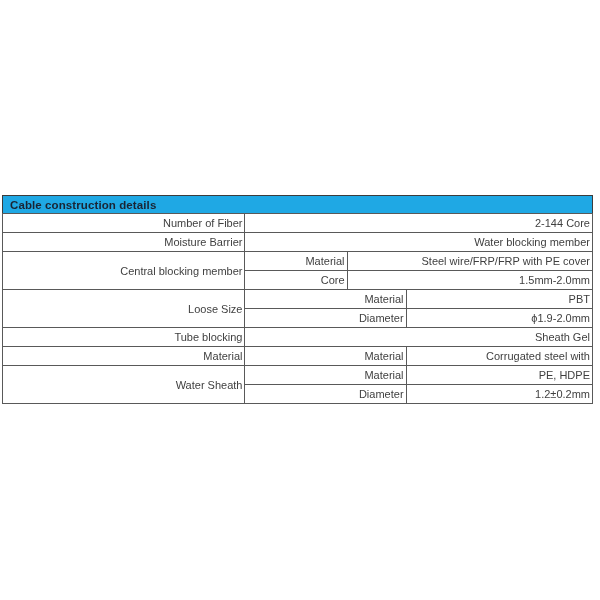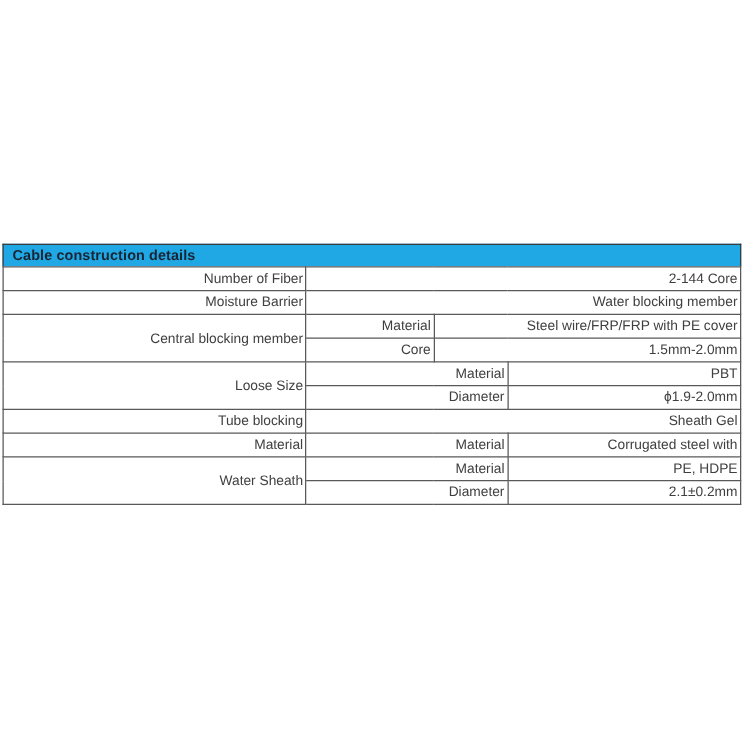--- a/index.html
+++ b/index.html
@@ -109,19 +109,19 @@
           <td colspan="2">Material</td>
           <td>Corrugated steel with</td>
         </tr>
         <tr>
           <td rowspan="2">Water Sheath</td>
           <td colspan="2">Material</td>
           <td>PE, HDPE</td>
         </tr>
         <tr>
           <td colspan="2">Diameter</td>
-          <td>2.1±0.2mm</td>
+          <td>1.2±0.2mm</td>
         </tr>
       </tbody>
     </table>
 
   </div>
 </div>
 
 </body></html>

